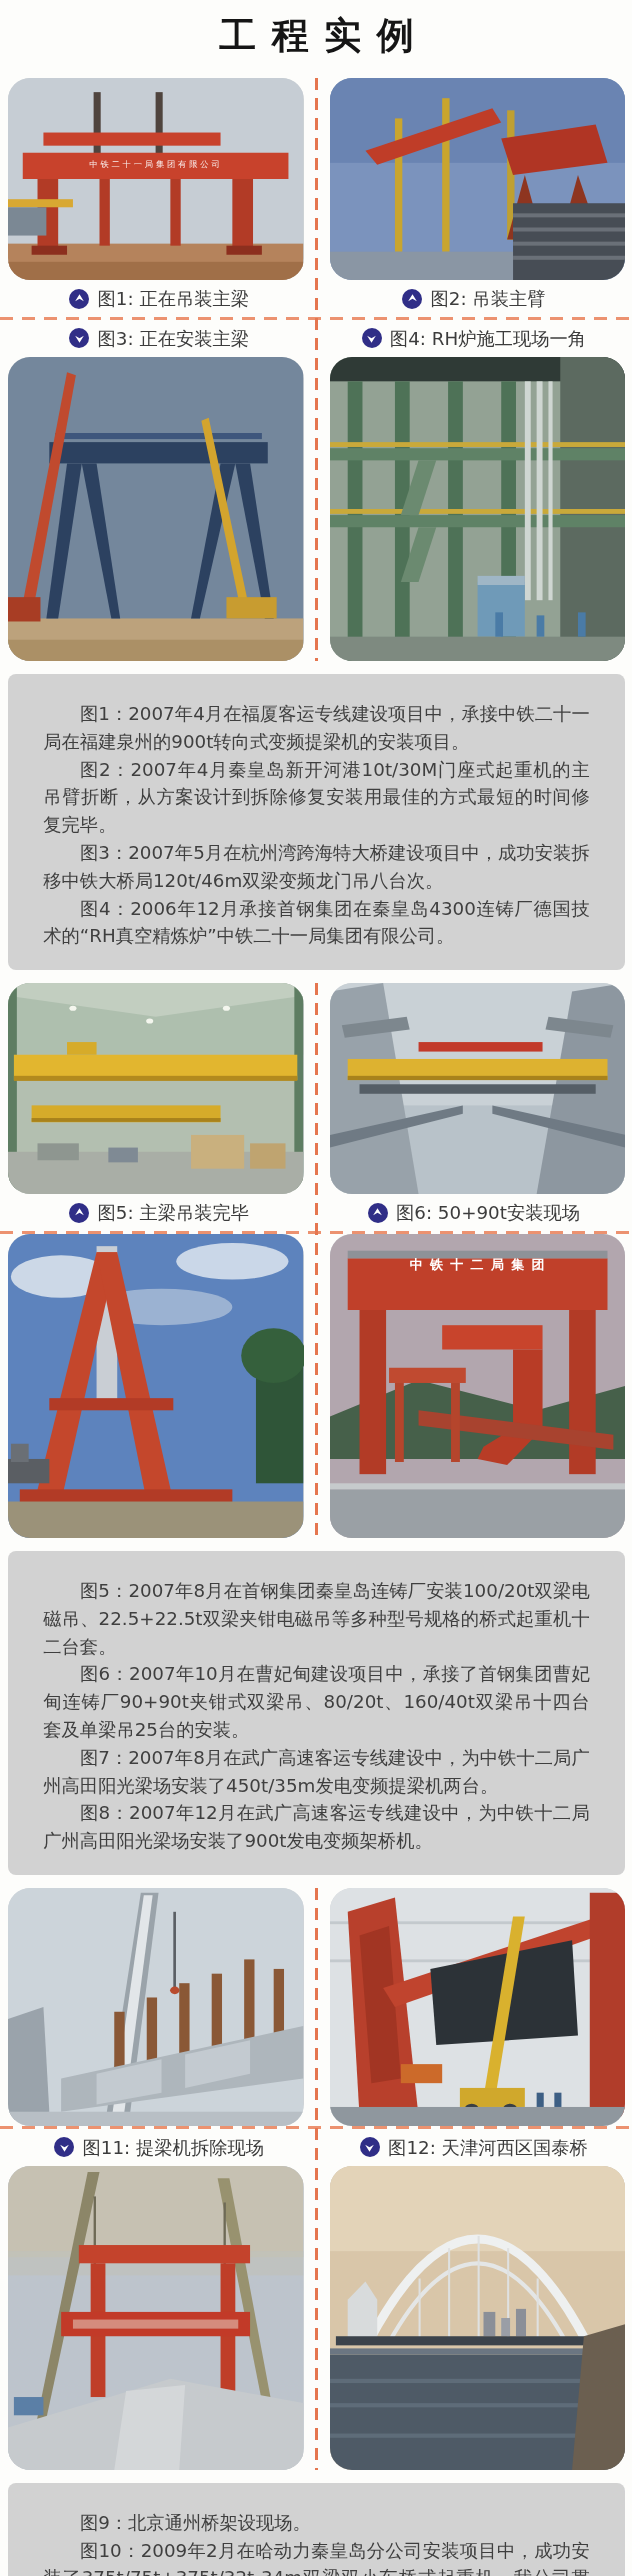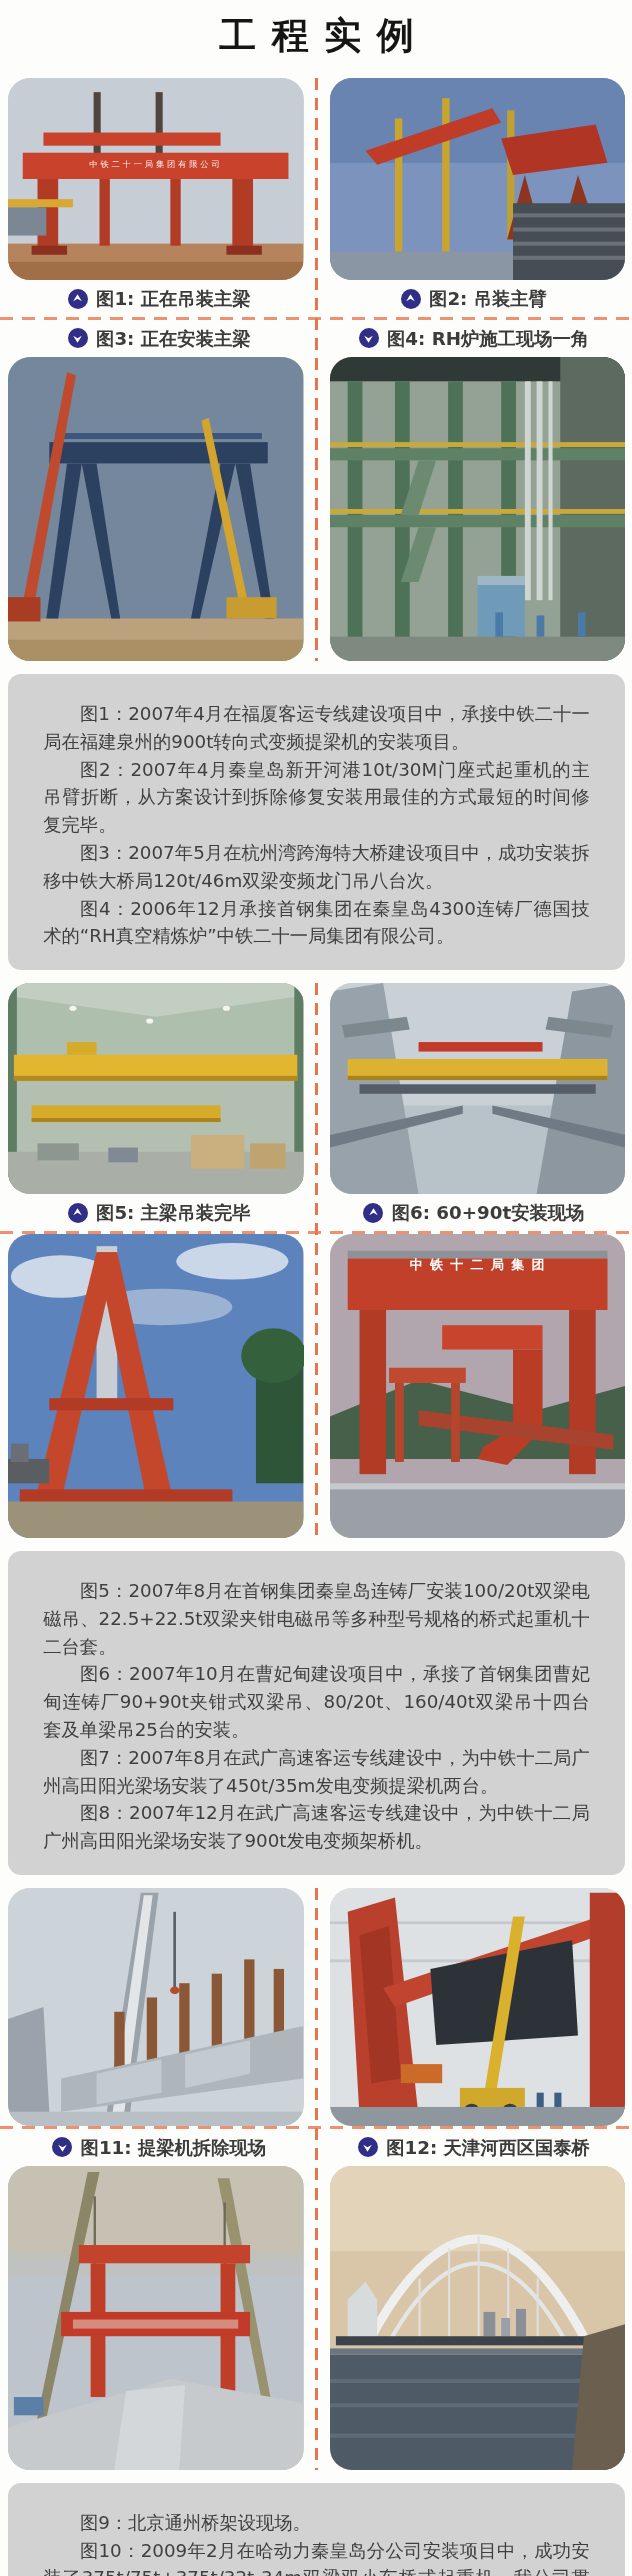--- a/index.html
+++ b/index.html
@@ -14,29 +14,29 @@
   
   .section{position:relative;margin-top:1.8px;}
   .section::before{content:"";position:absolute;left:50%;margin-left:-1.4px;top:0;bottom:0;width:2.8px;z-index:2;
     background:repeating-linear-gradient(180deg,#e5764f 0 12px,transparent 12px 20px);}
   .photo-row{display:grid;grid-template-columns:1fr 1fr;column-gap:26px;padding:0 8.3px;}
   .photo{position:relative;border-radius:22px;overflow:hidden;background:#cfd3d6;}
   .photo svg{position:absolute;inset:0;width:100%;height:100%;display:block;}
   .h220{height:202px}.h230{height:211px}.h260{height:238px}.h270{height:304px}
 
   .caption-row{display:grid;grid-template-columns:1fr 1fr;column-gap:13px;padding:0 8.3px;height:37px;align-items:center;}
-  .caption{display:flex;align-items:center;justify-content:center;gap:8.3px;font-size:18.3px;color:#3c3c3c;white-space:nowrap;font-weight:bold;}
+  .caption{display:flex;align-items:center;justify-content:center;gap:8.3px;font-size:18.3px;color:#3c3c3c;white-space:nowrap;}
   .cap-icon{flex:0 0 auto;width:20px;height:20px;border-radius:50%;background:#302e87;display:flex;align-items:center;justify-content:center;}
   .cap-icon svg{width:13px;height:13px;display:block;}
 
   .hr-dash{height:2.8px;width:100%;
     background:repeating-linear-gradient(90deg,#ec9270 0 13px,transparent 13px 22px);}
 
   
-  .textbox{margin:13px 8.3px;background:#d2d2d2;border-radius:13px;
+  .textbox{margin:13px 8.3px;background:#d2d2d2;border-radius:8px;
     padding:26px 35px 20px;font-size:18.3px;line-height:1.52;color:#3f3f3f;}
   .textbox p{margin:0;text-indent:2em;text-align:justify;}
 
   
   .beam-text{position:absolute;left:0;right:0;text-align:center;color:#fff;white-space:nowrap;z-index:1;}
   .beam-text.f1{top:40%;font-size:8.3px;letter-spacing:2.8px;opacity:.92;}
   .beam-text.f8{top:22px;font-size:13px;font-weight:bold;letter-spacing:7.3px;text-indent:7.3px;}
 </style>
 </head>
 <body>
@@ -232,21 +232,21 @@
             </svg>
         </span>
         <span>图5: 主梁吊装完毕</span>
       </div>
       <div class="caption">
         <span class="cap-icon">
           <svg viewBox="0 0 24 24">
               <path d="M12 4 L20 17 L12 12.6 L4 17 Z" fill="#fff"></path>
             </svg>
         </span>
-        <span>图6: 60+90t安装现场</span>
+        <span>图6: 50+90t安装现场</span>
       </div>
     </div>
 
     <div class="hr-dash"></div>
 
 
     <div class="photo-row">
       <figure class="photo h270" style="margin:0">
         <svg viewBox="0 0 100 100" preserveAspectRatio="none">
           <rect width="100" height="100" fill="#5d83bd"></rect>

